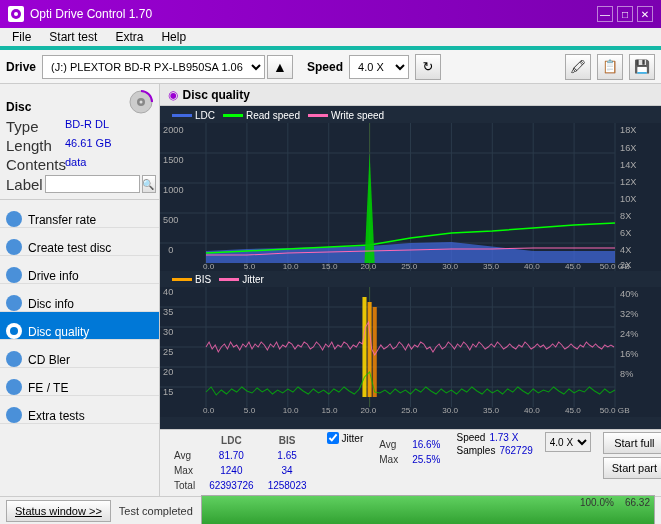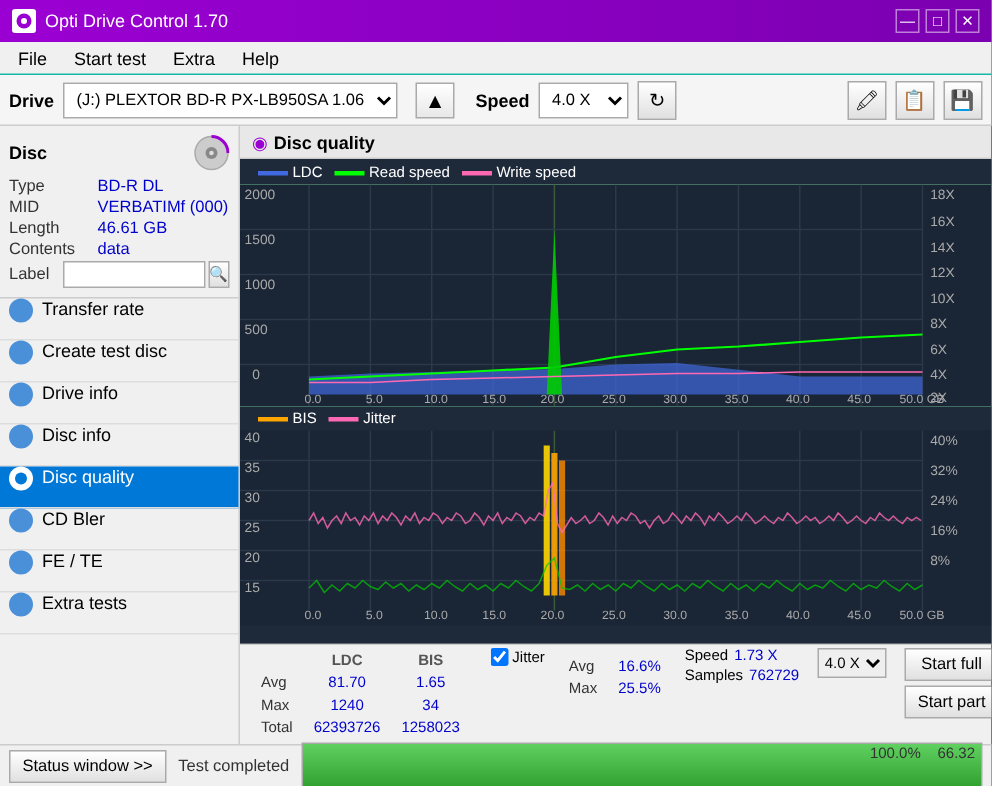--- a/index.html
+++ b/index.html
@@ -18,41 +18,41 @@
     }
     .title-bar-left { display: flex; align-items: center; gap: 6px; }
     .title-bar-icon { width: 16px; height: 16px; background: #fff; border-radius: 2px; display: flex; align-items: center; justify-content: center; }
     .title-bar-title { font-size: 12px; font-weight: normal; }
     .title-bar-controls { display: flex; gap: 4px; }
     .title-btn { width: 16px; height: 16px; border: 1px solid rgba(255,255,255,0.5); background: transparent; color: white; font-size: 10px; cursor: pointer; display: flex; align-items: center; justify-content: center; }
     
     
     .menu-bar {
       background: #f0f0f0;
-      border-bottom: 1px solid #14b8a6;
+      border-bottom: 4px solid #14b8a6;
       height: 22px;
       display: flex;
       align-items: center;
       padding: 0 4px;
       gap: 2px;
     }
     .menu-item { padding: 2px 8px; cursor: pointer; font-size: 12px; }
     
     
     .toolbar {
       background: #f5f5f5;
       border-bottom: 1px solid #ccc;
       height: 34px;
       display: flex;
       align-items: center;
       padding: 0 6px;
       gap: 6px;
     }
     .toolbar-label { font-size: 12px; font-weight: bold; }
-    .toolbar-select-wrapper { display: flex; align-items: flex-start; gap: 12px; }
+    .toolbar-select-wrapper { display: flex; align-items: flex-start; gap: 2px; }
     .toolbar-select { height: 24px; font-size: 11px; border: 1px solid #aaa; background: white; padding: 0 4px; min-width: 170px; }
     .toolbar-btn { height: 24px; width: 26px; border: 1px solid #aaa; background: linear-gradient(to bottom, #fff, #e8e8e8); cursor: pointer; display: flex; align-items: center; justify-content: center; font-size: 14px; }
     .toolbar-speed-label { font-size: 12px; font-weight: bold; margin-left: 8px; }
     .toolbar-speed-select { height: 24px; font-size: 11px; border: 1px solid #aaa; background: white; padding: 0 4px; width: 60px; }
     .toolbar-icon-btn { height: 26px; width: 26px; border: 1px solid #aaa; background: linear-gradient(to bottom, #fff, #e0e0e0); cursor: pointer; display: flex; align-items: center; justify-content: center; font-size: 13px; }
     .toolbar-spacer { flex: 1; }
     
     
     .main-content {
       display: flex;
@@ -68,37 +68,37 @@
       flex-direction: column;
     }
     
     
     .disc-panel {
       padding: 6px;
       border-bottom: 1px solid #ccc;
     }
     .disc-panel-header {
       display: flex;
-      align-items: center;
+      align-items: flex-end;
       justify-content: space-between;
       margin-bottom: 4px;
     }
     .disc-title { font-weight: bold; font-size: 12px; }
     .disc-info-row { display: flex; gap: 4px; margin-bottom: 2px; }
-    .disc-info-label { color: #333; font-size: 11px; width: 55px; }
+    .disc-info-label { color: #333; font-size: 15px; width: 55px; }
     .disc-info-value { color: #0000cc; font-size: 11px; flex: 1; }
     .label-row { display: flex; align-items: center; gap: 2px; margin-top: 2px; }
     .label-input { height: 18px; width: 95px; border: 1px solid #aaa; background: white; font-size: 10px; }
     .label-btn { width: 18px; height: 18px; border: 1px solid #aaa; background: linear-gradient(to bottom, #fff, #e0e0e0); cursor: pointer; font-size: 10px; display: flex; align-items: center; justify-content: center; }
     
     
     .nav-item {
       height: 28px;
       display: flex;
-      align-items: flex-start;
+      align-items: flex-end;
       padding: 0 6px;
       gap: 6px;
       cursor: pointer;
       font-size: 12px;
       border-bottom: 1px solid #ddd;
     }
     .nav-item.active { background: #0078d7; color: white; }
     .nav-icon { width: 16px; height: 16px; border-radius: 50%; display: flex; align-items: center; justify-content: center; font-size: 10px; flex-shrink: 0; }
     .nav-icon.blue { background: #4a90d9; }
     
@@ -154,21 +154,21 @@
     
     .status-bar {
       height: 28px;
       background: #f0f0f0;
       border-top: 1px solid #ccc;
       display: flex;
       align-items: center;
       padding: 0 6px;
       gap: 8px;
     }
-    .status-btn { height: 22px; padding: 0 8px; border: 1px solid #aaa; background: linear-gradient(to bottom, #fff, #e0e0e0); cursor: pointer; font-size: 11px; }
+    .status-btn { height: 22px; padding: 0 8px; border: 1px solid #aaa; background: linear-gradient(to bottom, #fff, #e0e0e0); cursor: pointer; font-size: 11px; text-decoration: underline; }
     .progress-container { flex: 1; height: 31px; background: #e0e0e0; border: 1px solid #aaa; position: relative; }
     .progress-bar { height: 100%; background: linear-gradient(to bottom, #60d060, #30a030); }
     .progress-text { position: absolute; right: 4px; top: 0; font-size: 10px; line-height: 14px; color: #333; }
   </style>
 </head>
 <body>
 
 <div class="title-bar">
   <div class="title-bar-left">
     <div class="title-bar-icon">
@@ -224,24 +224,20 @@
           <circle cx="12" cy="12" r="4" fill="#888"></circle>
           <circle cx="12" cy="12" r="1.5" fill="#ddd"></circle>
           <path d="M12 1 A11 11 0 0 1 23 12" stroke="#9b00d3" stroke-width="2" fill="none"></path>
         </svg>
       </div>
       <div class="disc-info-row">
         <span class="disc-info-label">Type</span>
         <span class="disc-info-value">BD-R DL</span>
       </div>
       <div class="disc-info-row">
-        <span class="disc-info-label">MID</span>
-        <span class="disc-info-value">VERBATIMf (000)</span>
-      </div>
-      <div class="disc-info-row">
         <span class="disc-info-label">Length</span>
         <span class="disc-info-value">46.61 GB</span>
       </div>
       <div class="disc-info-row">
         <span class="disc-info-label">Contents</span>
         <span class="disc-info-value">data</span>
       </div>
       <div class="label-row">
         <span class="disc-info-label">Label</span>
         <input class="label-input" type="text" style="">

